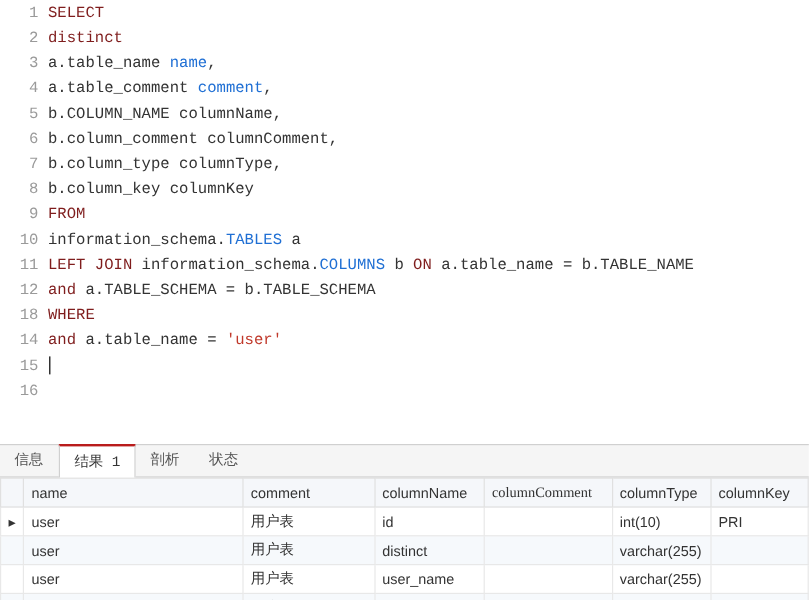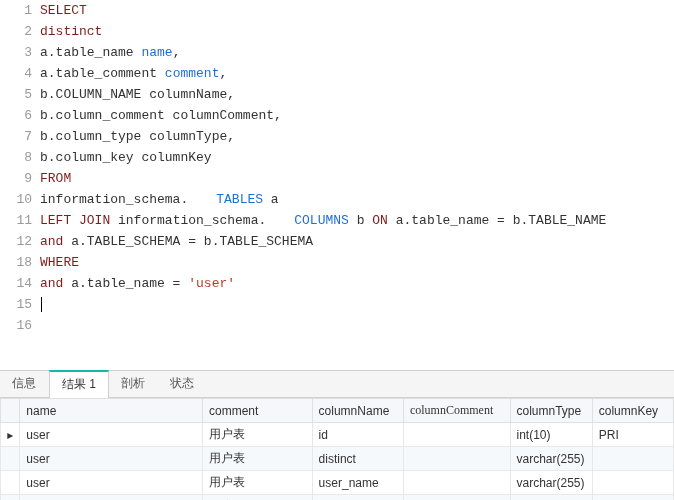--- a/index.html
+++ b/index.html
@@ -30,21 +30,21 @@
     height: 21px;
     line-height: 21px;
     white-space: pre;
   }
   .code {
     flex: 1;
     font-size: 13px;
     color: #333;
   }
   .kw { color: #7f1d1d; }
-  .tbl { color: #1f6fd4; margin-left: 28px; }
+  .tbl { color: #1f6fd4; }
   .str { color: #c0392b; }
   .alias { color: #1f6fd4; }
   .caret {
     display:inline-block;
     width:1px;
     height:15px;
     background:#000;
     vertical-align: middle;
     margin-left:1px;
   }
@@ -61,26 +61,27 @@
     display: flex;
     border-bottom: 1px solid #d0d0d0;
     border-top: 1px solid #d0d0d0;
     background: #f5f5f5;
   }
   .tab {
     padding: 4px 12px 5px 12px;
     color: #555;
     cursor: pointer;
     border-right: 1px solid transparent;
+    font-family: Liberation Mono, monospace;
   }
   .tab.active {
     background: #fff;
     border-left: 1px solid #d0d0d0;
     border-right: 1px solid #d0d0d0;
-    border-top: 2px solid #14b8a6;
+    border-top: 2px solid #b91c1c;
     margin-top: -1px;
     margin-bottom: -1px;
     color: #333;
   }
   .grid {
     width: 100%;
     border-collapse: collapse;
     font-size: 12px;
   }
   .grid th {

